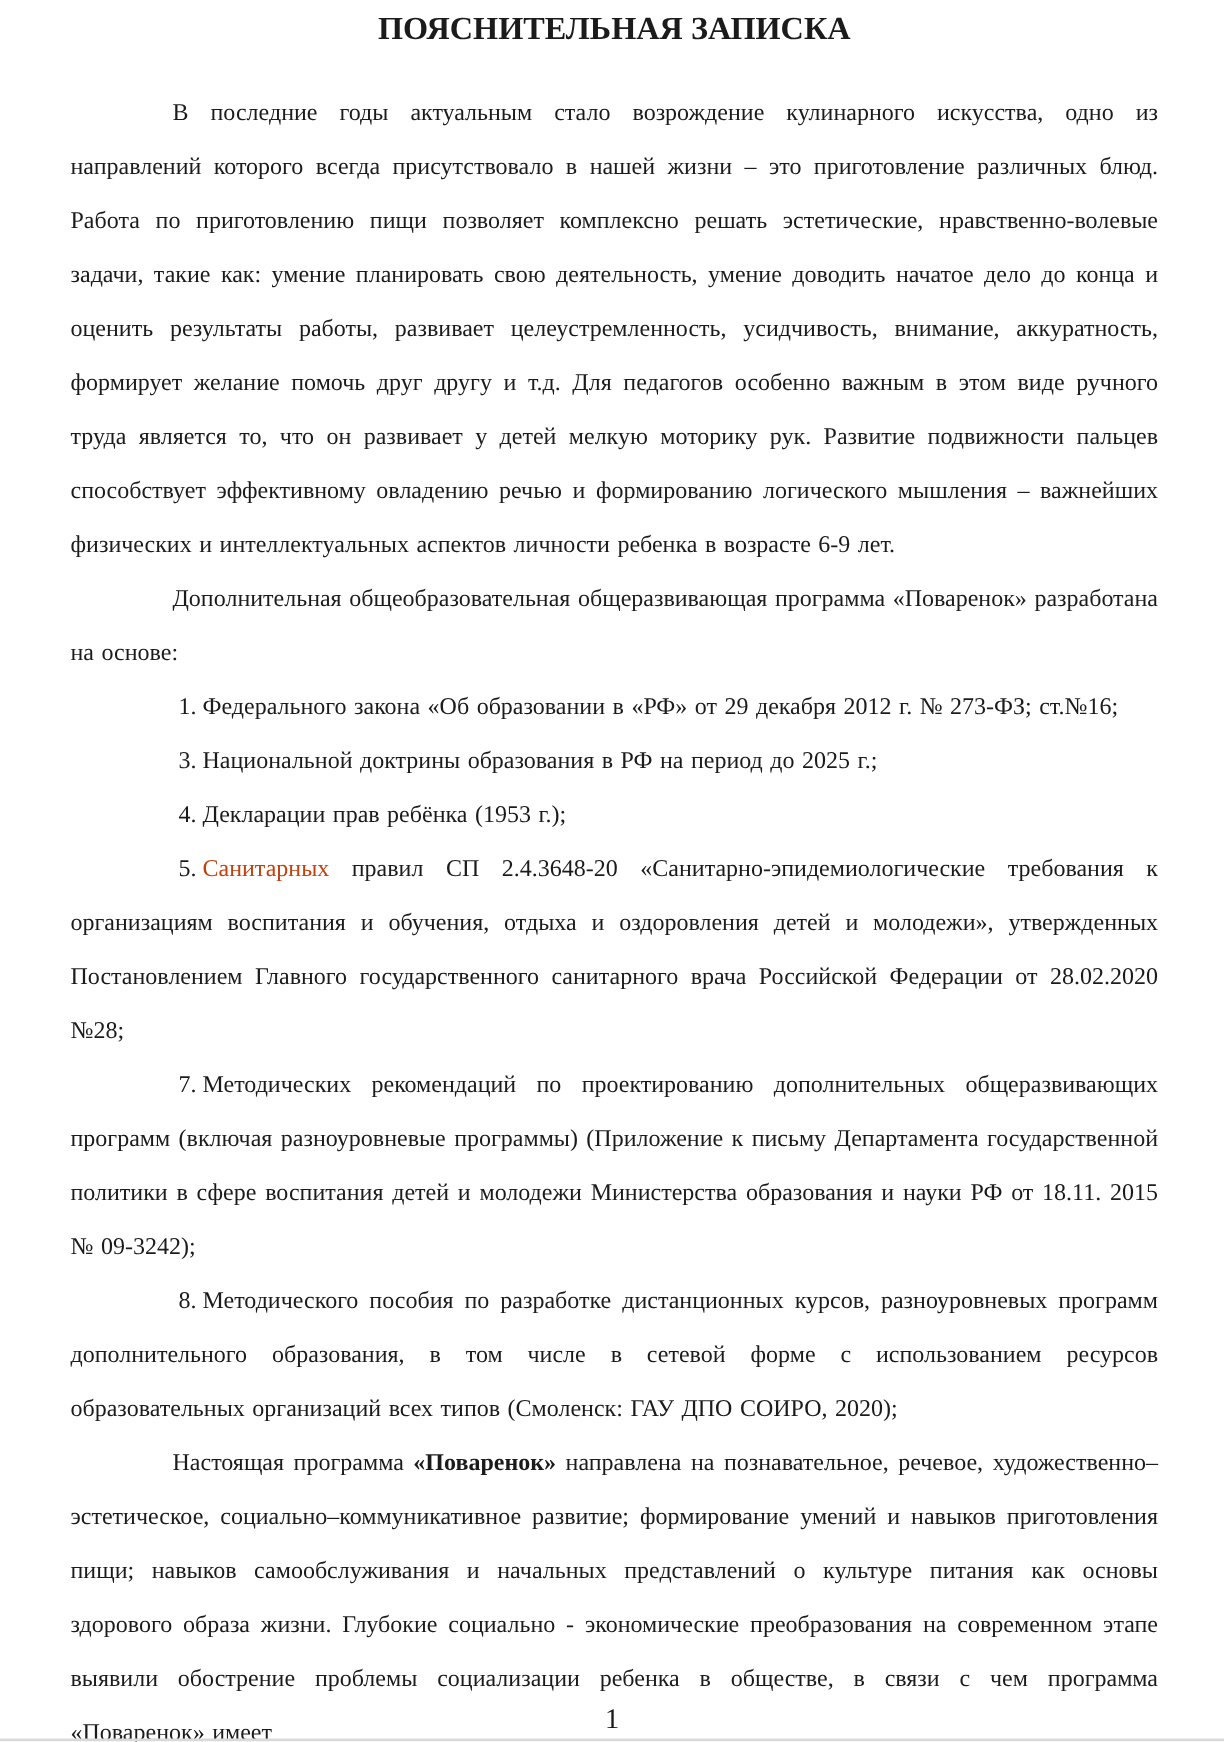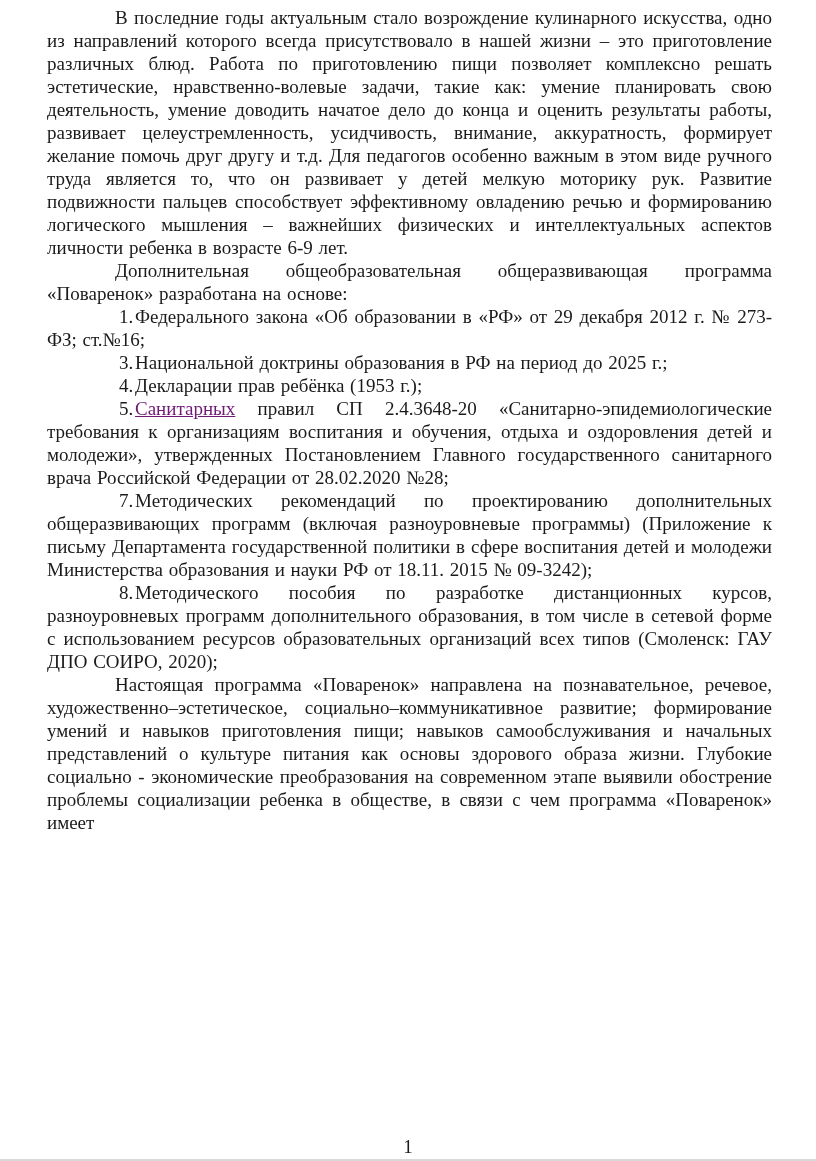--- a/index.html
+++ b/index.html
@@ -17,33 +17,33 @@
   }
   .doc-title {
     font-size: 21.5px;
     line-height: 27px;
     font-weight: bold;
     text-align: center;
     margin: 0 0 25px 0;
   }
   .para {
     margin: 0;
-    font-size: 19px;
-    line-height: 23px;
+    font-size: 16px;
+    line-height: 36px;
     text-align: justify;
     word-spacing: 1px;
   }
   .para.indent { text-indent: 68px; }
   .para.li { text-indent: 36px; }
   .num {
     display: inline-block;
     width: 52px;
   }
-  .gray { color: #701a75; text-decoration: underline; }
-  .b { font-weight: normal; }
+  .gray { color: #c2410c; }
+  .b { font-weight: bold; }
   .page-number {
     position: absolute;
     bottom: 4px;
     left: 0;
     right: 0;
     text-align: center;
     font-size: 19px;
     line-height: 20px;
     color: #1b1b1b;
   }
@@ -54,20 +54,21 @@
     right: 0;
     height: 2px;
     background: #d9d9d9;
   }
 </style>
 </head>
 <body>
 
 <div class="page">
 
+  <h1 class="doc-title">ПОЯСНИТЕЛЬНАЯ ЗАПИСКА</h1>
 
   <p class="para indent">В последние годы актуальным стало возрождение кулинарного искусства, одно из направлений которого всегда присутствовало в нашей жизни – это приготовление различных блюд.  Работа по  приготовлению пищи позволяет комплексно  решать эстетические, нравственно-волевые задачи, такие как: умение планировать свою деятельность, умение доводить начатое дело до конца и оценить результаты работы, развивает целеустремленность, усидчивость, внимание, аккуратность, формирует желание помочь друг другу и т.д. Для педагогов особенно важным в этом виде ручного труда является то, что он развивает у детей мелкую моторику рук. Развитие подвижности пальцев способствует эффективному овладению речью и формированию логического мышления – важнейших физических и интеллектуальных аспектов личности ребенка в возрасте 6-9 лет.</p>
 
   <p class="para indent">Дополнительная общеобразовательная общеразвивающая программа «Поваренок» разработана на основе:</p>
 
   <p class="para li"><span class="num">1.</span><span>Федерального закона «Об образовании в «РФ» от 29 декабря 2012 г. № 273-ФЗ; ст.№16;</span></p>
 
 
   <p class="para li"><span class="num">3.</span><span>Национальной доктрины образования в РФ на период до 2025 г.;</span></p>
 

